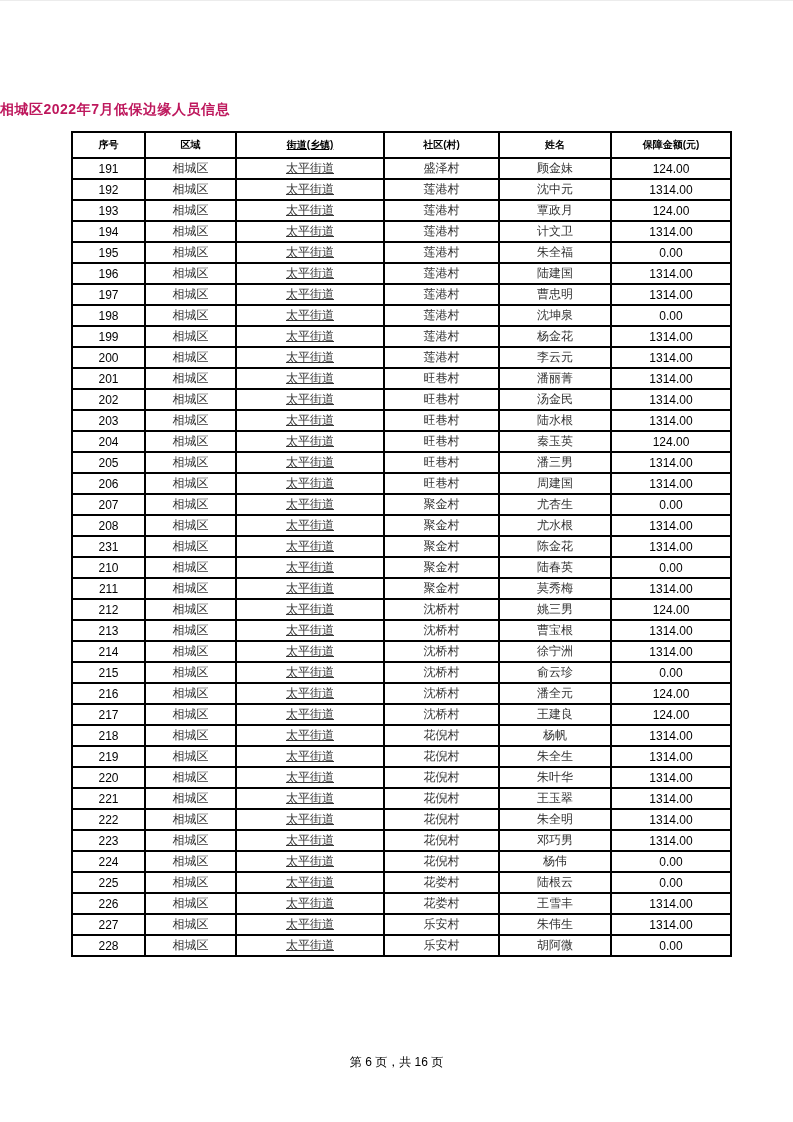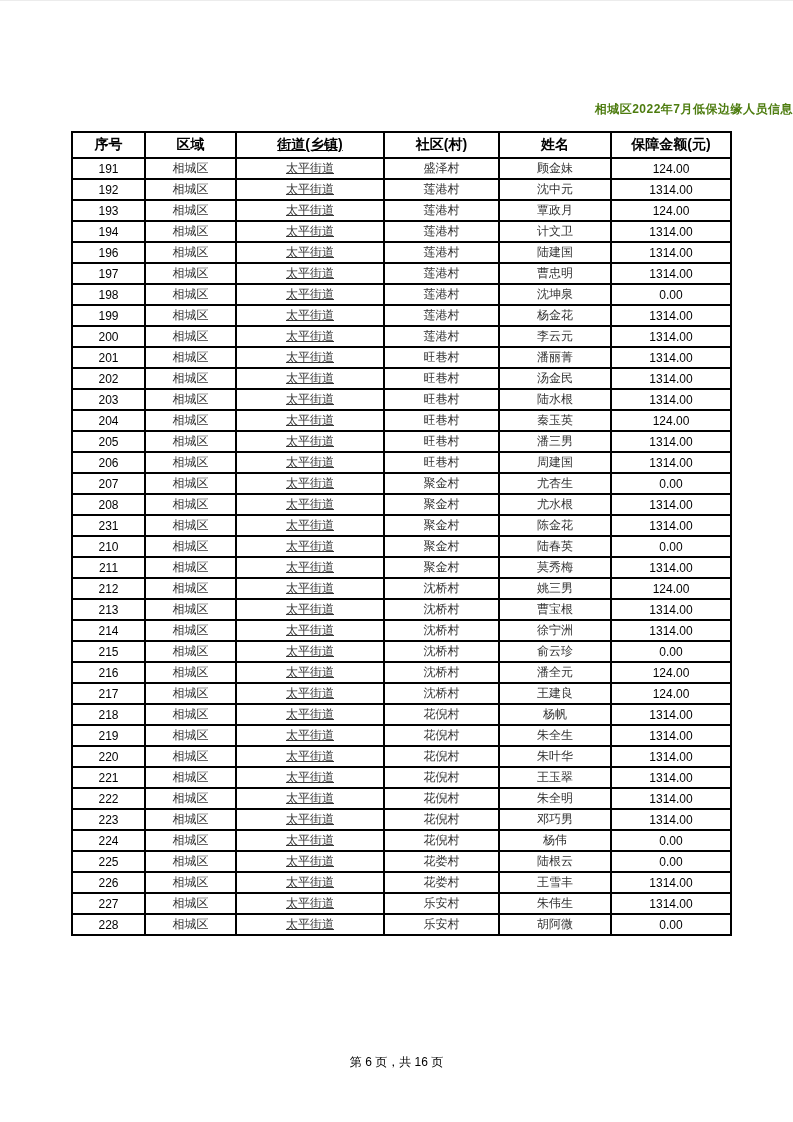--- a/index.html
+++ b/index.html
@@ -19,24 +19,24 @@
     top: 0; left: 0; right: 0;
     height: 1px;
     background: #ececec;
   }
   .doc-title {
     position: absolute;
     top: 101px;
     left: 0;
     width: 100%;
     margin: 0;
-    text-align: right;
-    font-size: 12px;
+    text-align: left;
+    font-size: 14px;
     font-weight: 700;
-    color: #4d7c0f;
+    color: #be185d;
     letter-spacing: 0.5px;
   }
   table.benefit-table {
     position: absolute;
     top: 131px;
     left: 71px;
     width: 649px;
     border-collapse: collapse;
     table-layout: fixed;
   }
@@ -44,21 +44,21 @@
   .benefit-table td {
     border: 2px solid #000000;
     text-align: center;
     vertical-align: middle;
     padding: 0;
     white-space: nowrap;
     overflow: hidden;
   }
   .benefit-table th {
     height: 24px;
-    font-size: 14px;
+    font-size: 10px;
     font-weight: 700;
     color: #000000;
   }
   .benefit-table td {
     height: 19px;
     font-size: 12px;
     color: #333333;
   }
   .benefit-table td.c0,
   .benefit-table td.c5 {
@@ -126,20 +126,28 @@
   </tr>
       <tr>
     <td class="c0">194</td>
     <td class="c1">相城区</td>
     <td class="c2">太平街道</td>
     <td class="c3">莲港村</td>
     <td class="c4">计文卫</td>
     <td class="c5">1314.00</td>
   </tr>
       <tr>
+    <td class="c0">195</td>
+    <td class="c1">相城区</td>
+    <td class="c2">太平街道</td>
+    <td class="c3">莲港村</td>
+    <td class="c4">朱全福</td>
+    <td class="c5">0.00</td>
+  </tr>
+      <tr>
     <td class="c0">196</td>
     <td class="c1">相城区</td>
     <td class="c2">太平街道</td>
     <td class="c3">莲港村</td>
     <td class="c4">陆建国</td>
     <td class="c5">1314.00</td>
   </tr>
       <tr>
     <td class="c0">197</td>
     <td class="c1">相城区</td>

